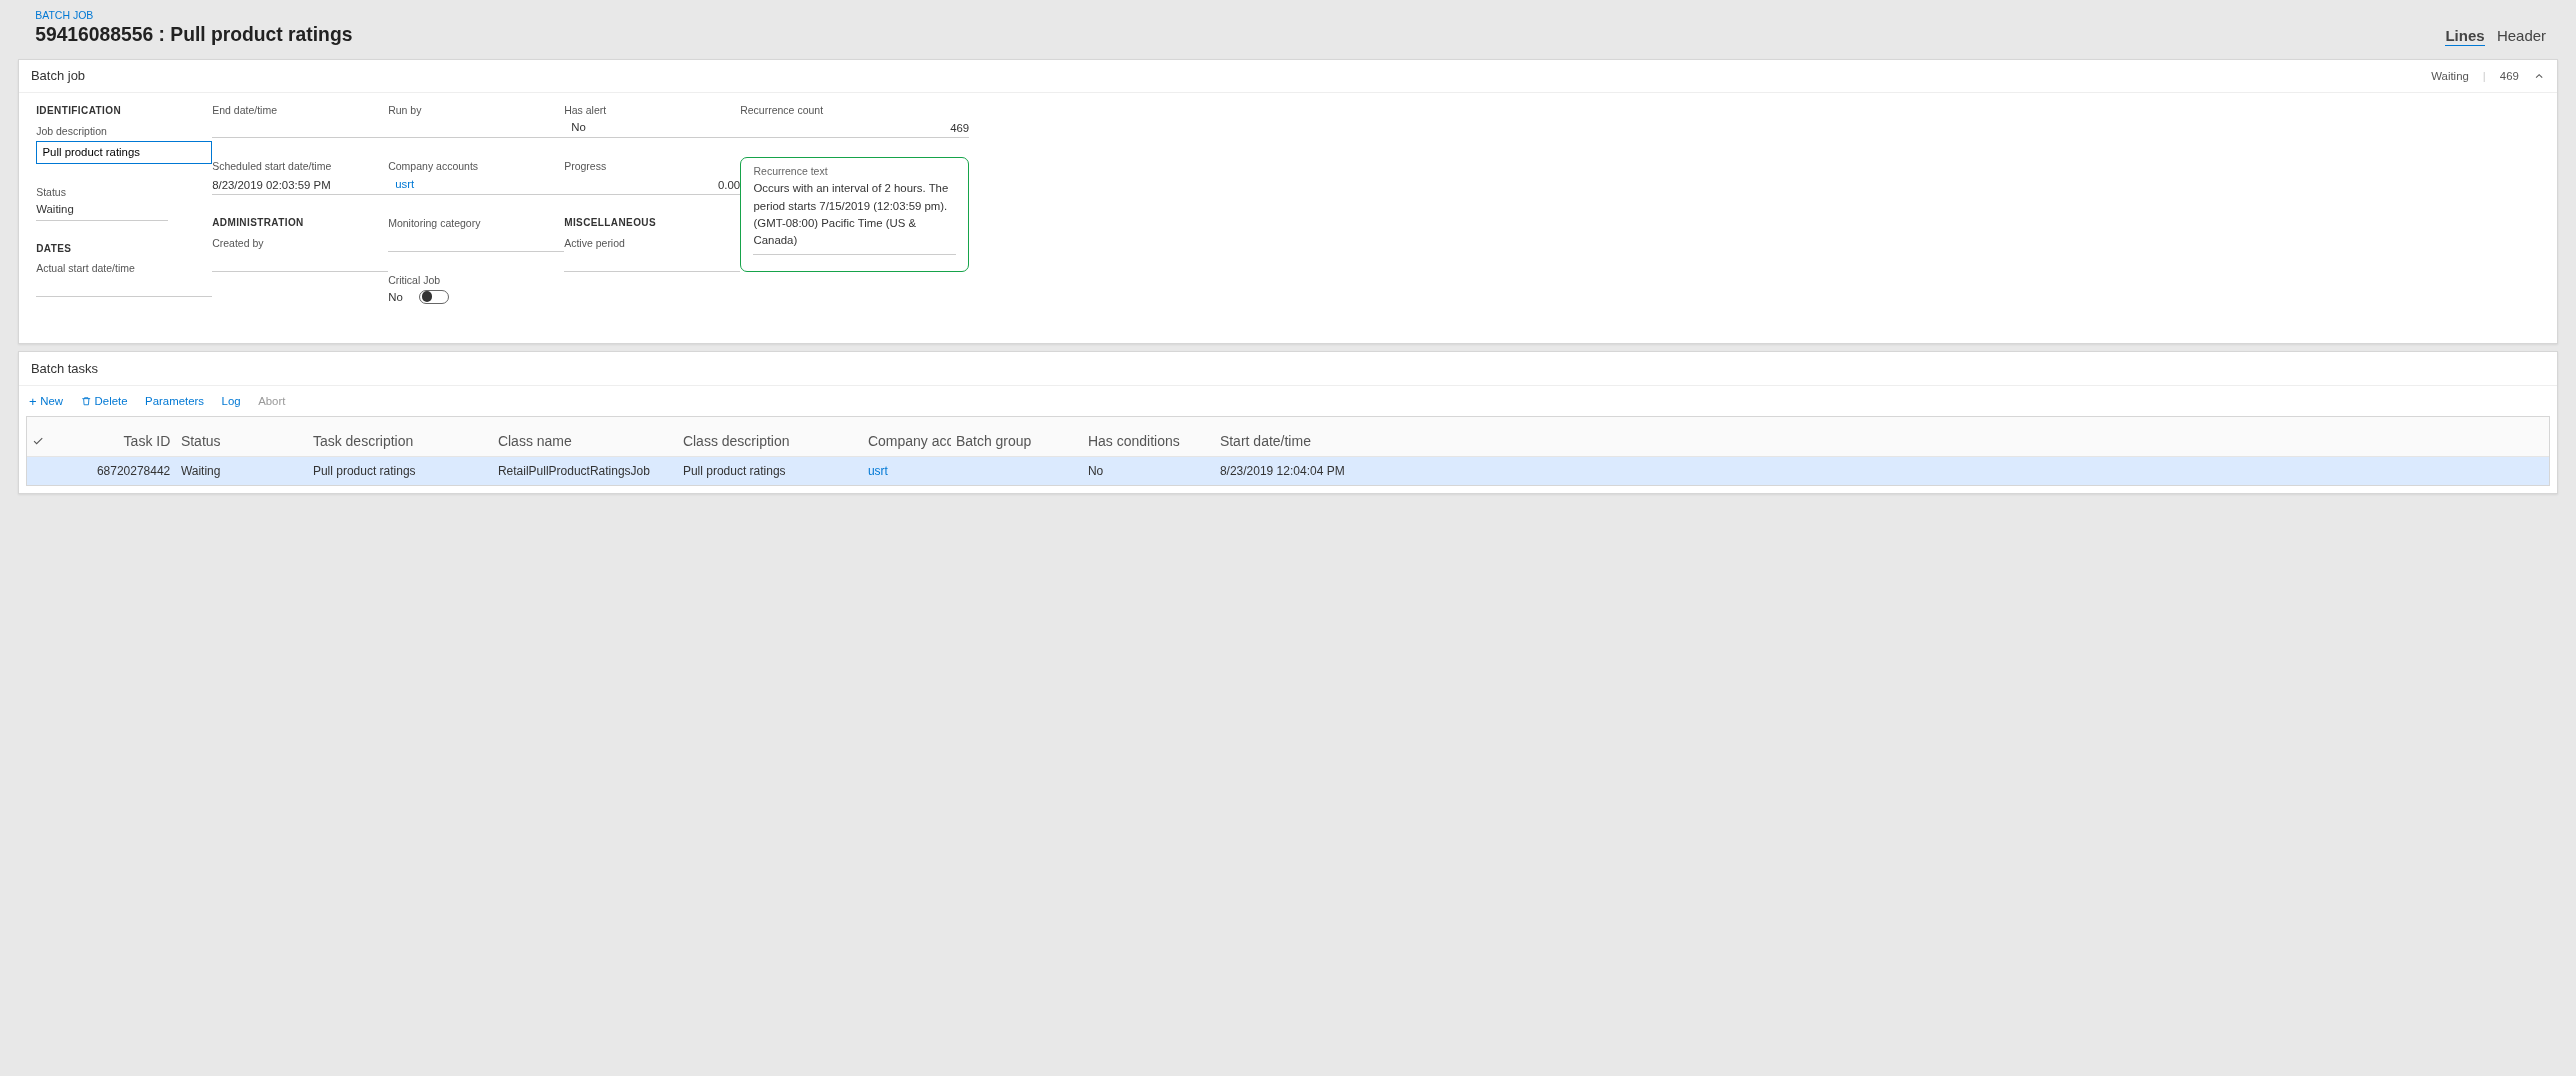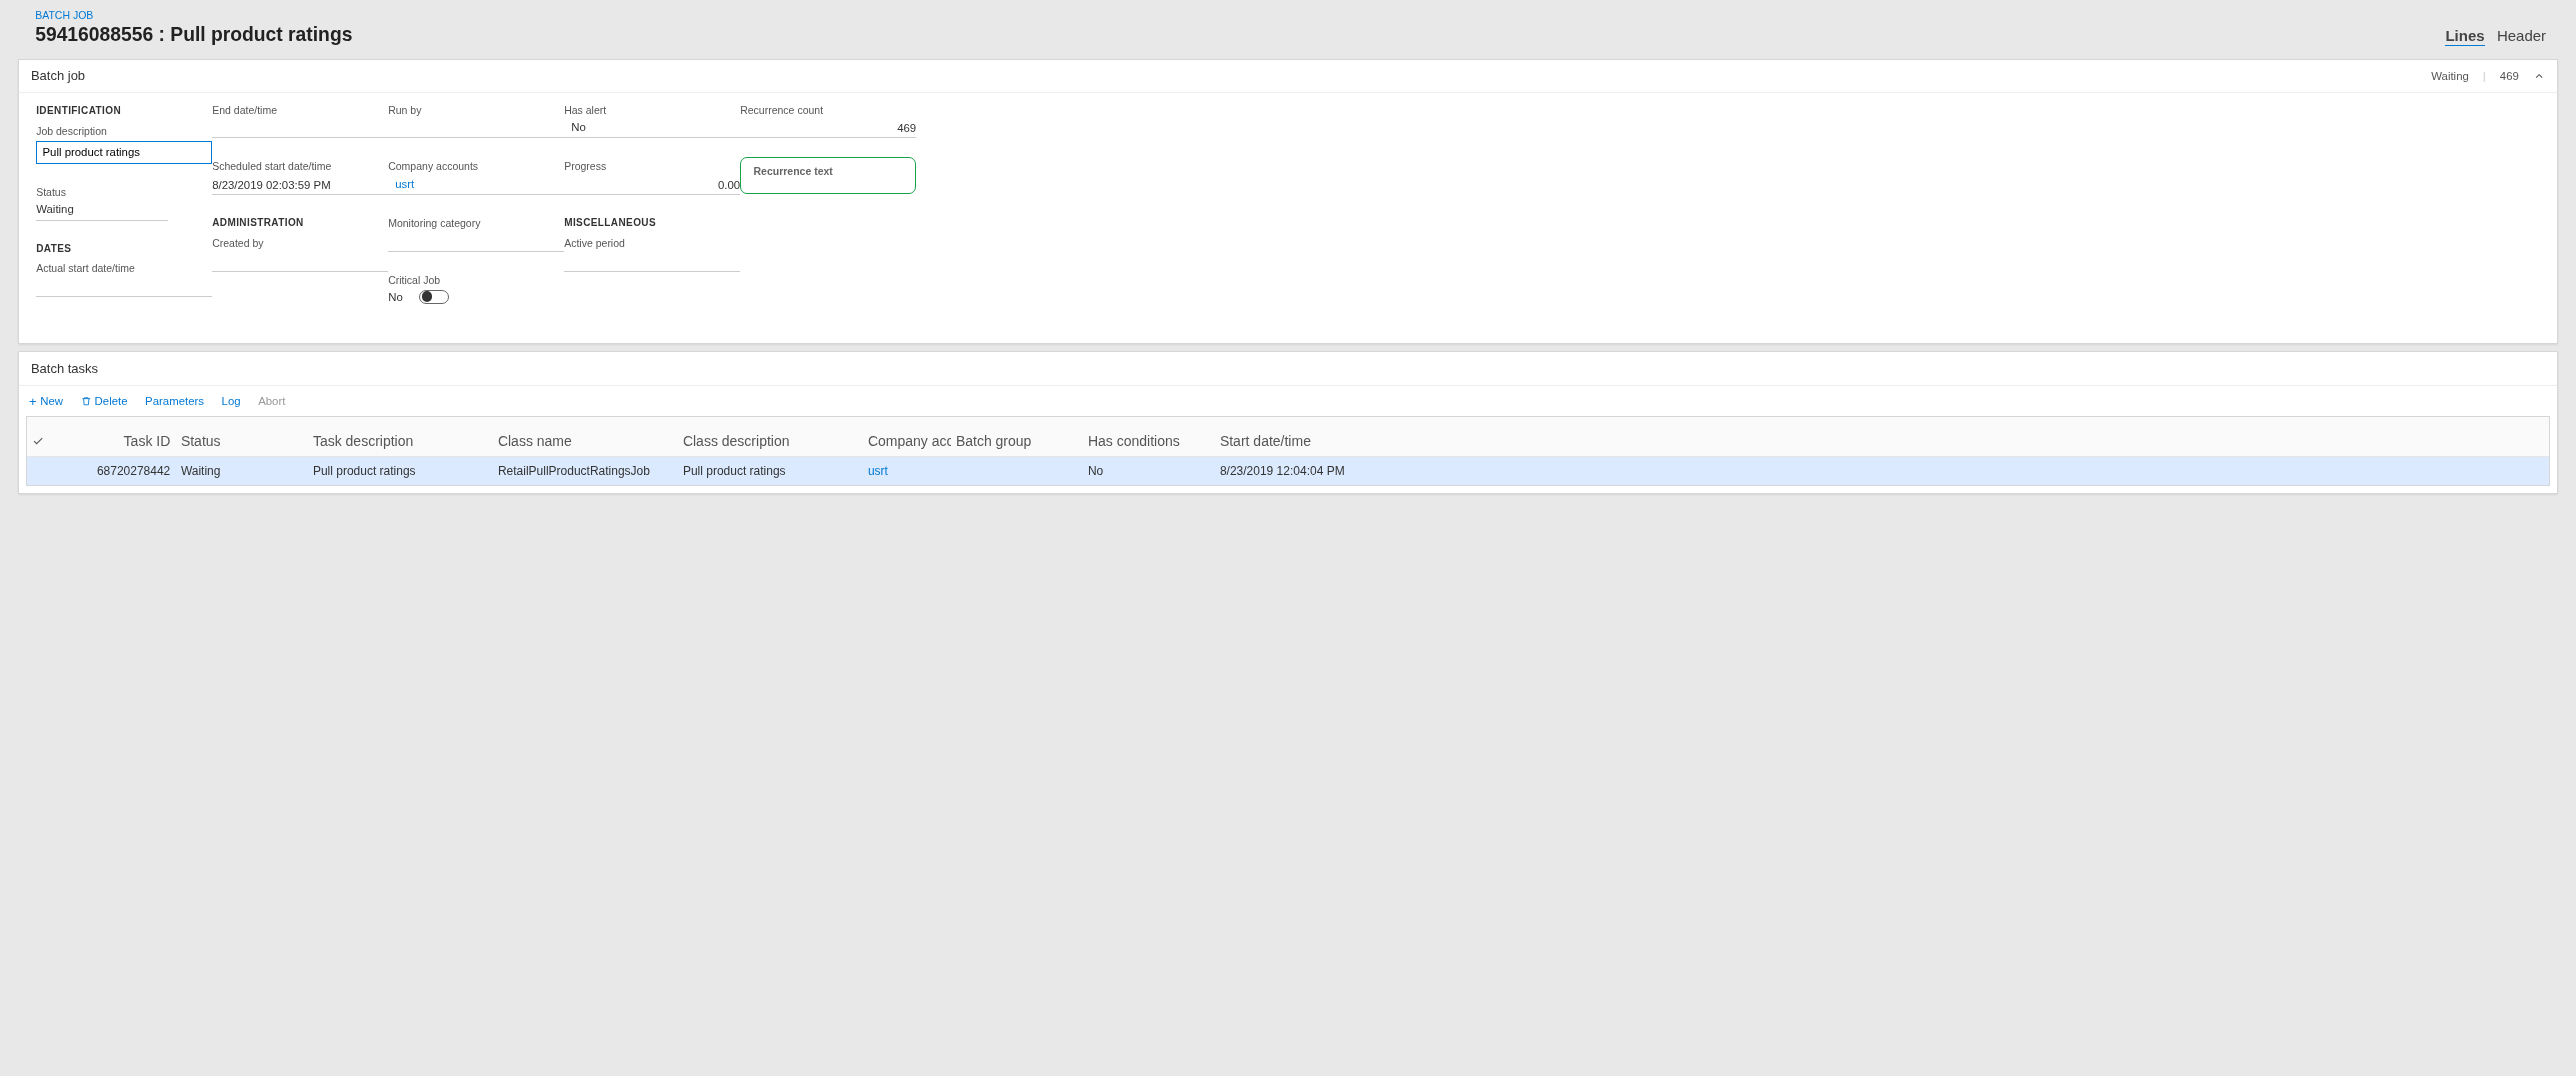--- a/index.html
+++ b/index.html
@@ -22,21 +22,21 @@
   .section-head { font-size: 10px; font-weight: 700; letter-spacing: 0.4px; color: #333; margin: 1.8px 0 8.8px 0; }
   .section-head.mt { margin-top: 21px; }
   .field { margin-bottom: 22px; }
   .field label { display: block; font-size: 10.5px; color: #555; margin-bottom: 3.5px; }
   .underline { border: none; border-bottom: 0.9px solid #ccc; height: 19.3px; width: 100%; background: transparent; font-size: 11.4px; color: #333; }
   .underline.right { text-align: right; }
   .underline.link { color: #0078d4; }
   .input-boxed { border: 0.9px solid #0078d4; outline: none; height: 23px; width: 176px; padding: 1.8px 5.3px; font-size: 11.4px; }
   .static-val { padding: 1.8px 0; }
   .highlight-box { border: 1.8px solid #16a34a; border-radius: 7px; padding: 7px 12.3px 12.3px 12.3px; margin-top: -3.5px; }
-  .highlight-box .field label { color: #666; font-weight: bold; }
+  .highlight-box .field label { color: #666; }
   .rec-text { font-size: 11.4px; color: #333; line-height: 1.5; border-bottom: 0.9px solid #ccc; padding-bottom: 5.3px; }
   .toggle-row { display: flex; align-items: center; gap: 16px; }
   .toggle { position: relative; width: 30px; height: 14px; border: 0.9px solid #666; border-radius: 8.8px; display: inline-block; }
   .toggle::after { content: ""; position: absolute; left: 1.8px; top: 0.9px; width: 10.5px; height: 10.5px; border-radius: 50%; background: #333; }
   .toolbar { display: flex; align-items: center; gap: 17.6px; padding: 8.8px 7px 8.8px 3.5px; color: #0078d4; font-size: 11.4px; }
   .toolbar .btn { display: flex; align-items: center; gap: 3.5px; cursor: pointer; }
   .toolbar .muted { color: #999; }
   .plus-icon { font-size: 13px; line-height: 1; }
   .trash-icon { width: 10.5px; height: 10.5px; display:inline-block; }
   .grid { border: 0.9px solid #d6d6d6; }
@@ -151,20 +151,21 @@
         </div>
 
         <div class="col">
           <div class="field">
             <label>Recurrence count</label>
             <input class="underline right" value="469" style="">
           </div>
           <div class="highlight-box">
             <div class="field" style="margin-bottom:3.5px;">
               <label>Recurrence text</label>
+              <div class="rec-text">Occurs with an interval of 2 hours. The period starts 7/15/2019 (12:03:59 pm). (GMT-08:00) Pacific Time (US &amp; Canada)</div>
             </div>
           </div>
         </div>
 
       </div>
     </div>
   </div>
 
   <div class="card">
     <div class="card-header" style="border-bottom:0.9px solid #eee;">

